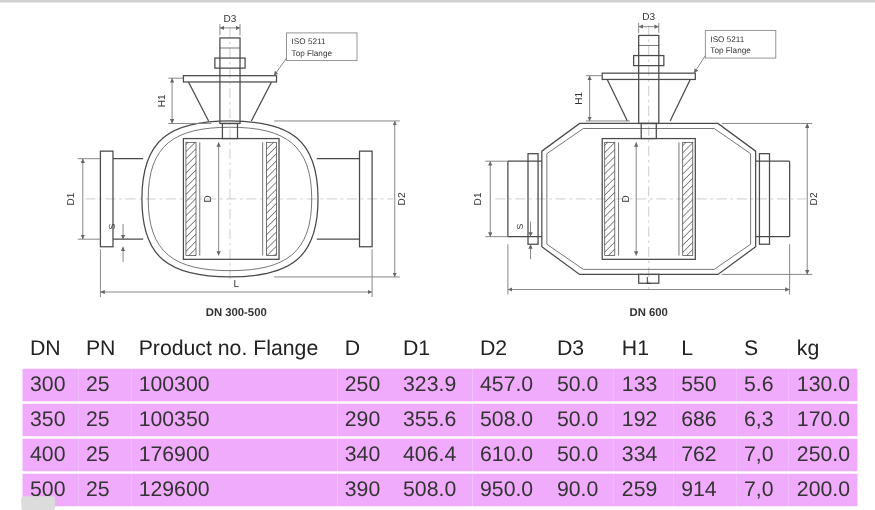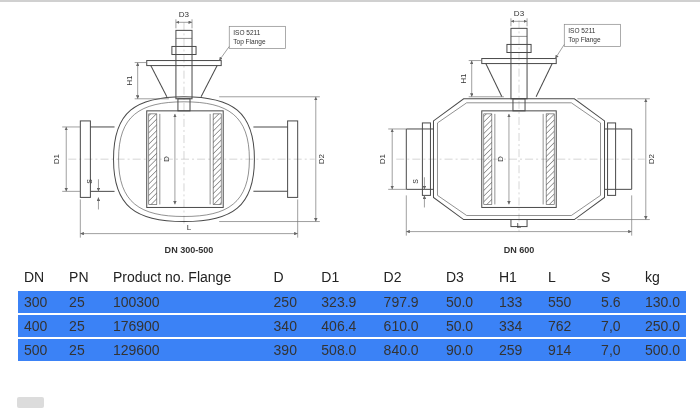--- a/index.html
+++ b/index.html
@@ -18,34 +18,34 @@
   .drawing.left{left:28px;width:322px;height:252px;}
   .drawing.right{left:358px;width:322px;height:252px;}
   svg text{font-family:"Liberation Sans", sans-serif;}
   .spec-table-wrap{
     position:absolute;left:18px;right:14px;top:264px;
   }
   table.spec{
     width:100%;
     border-collapse:separate;
     border-spacing:0 2px;
-    font-size:14px;
+    font-size:17px;
   }
   table.spec th{
     text-align:left;
     font-weight:400;
     color:#222;
     padding:3px 6px 4px 6px;
     background:#ffffff;
     white-space:nowrap;
   }
   table.spec td{
     text-align:left;
     padding:3px 6px;
-    background:#3b82f6;
+    background:#f0abfc;
     color:#333;
     white-space:nowrap;
   }
   table.spec th:nth-child(1), table.spec td:nth-child(1){width:38px;}
   table.spec th:nth-child(2), table.spec td:nth-child(2){width:38px;}
   table.spec th:nth-child(3), table.spec td:nth-child(3){width:164px;}
   table.spec th:nth-child(4), table.spec td:nth-child(4){width:42px;}
   table.spec th:nth-child(5), table.spec td:nth-child(5){width:58px;}
   table.spec th:nth-child(6), table.spec td:nth-child(6){width:58px;}
   table.spec th:nth-child(7), table.spec td:nth-child(7){width:48px;}
@@ -265,50 +265,63 @@
           <th>kg</th>
         </tr>
     </thead>
     <tbody>
         <tr>
           <td>300</td>
           <td>25</td>
           <td>100300</td>
           <td>250</td>
           <td>323.9</td>
-          <td>797.9</td>
+          <td>457.0</td>
           <td>50.0</td>
           <td>133</td>
           <td>550</td>
           <td>5.6</td>
           <td>130.0</td>
+        </tr>
+        <tr>
+          <td>350</td>
+          <td>25</td>
+          <td>100350</td>
+          <td>290</td>
+          <td>355.6</td>
+          <td>508.0</td>
+          <td>50.0</td>
+          <td>192</td>
+          <td>686</td>
+          <td>6,3</td>
+          <td>170.0</td>
         </tr>
         <tr>
           <td>400</td>
           <td>25</td>
           <td>176900</td>
           <td>340</td>
           <td>406.4</td>
           <td>610.0</td>
           <td>50.0</td>
           <td>334</td>
           <td>762</td>
           <td>7,0</td>
           <td>250.0</td>
         </tr>
         <tr>
           <td>500</td>
           <td>25</td>
           <td>129600</td>
           <td>390</td>
           <td>508.0</td>
-          <td>840.0</td>
+          <td>950.0</td>
           <td>90.0</td>
           <td>259</td>
           <td>914</td>
           <td>7,0</td>
-          <td>500.0</td>
+          <td>200.0</td>
         </tr>
       </tbody>
   </table>
 </div>
 
 <div class="bottom-artifact"></div>
 
 </body></html>

